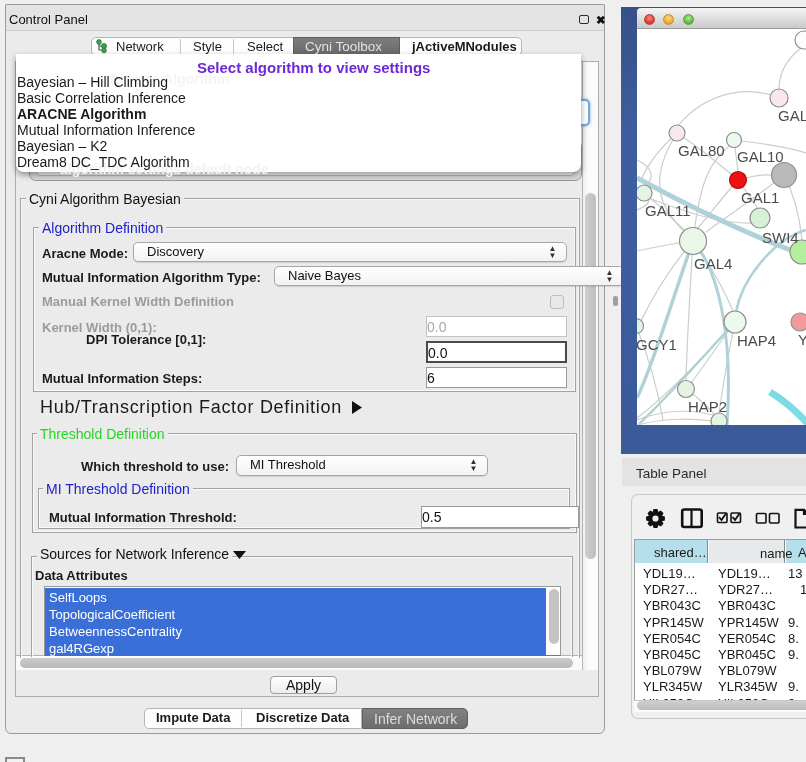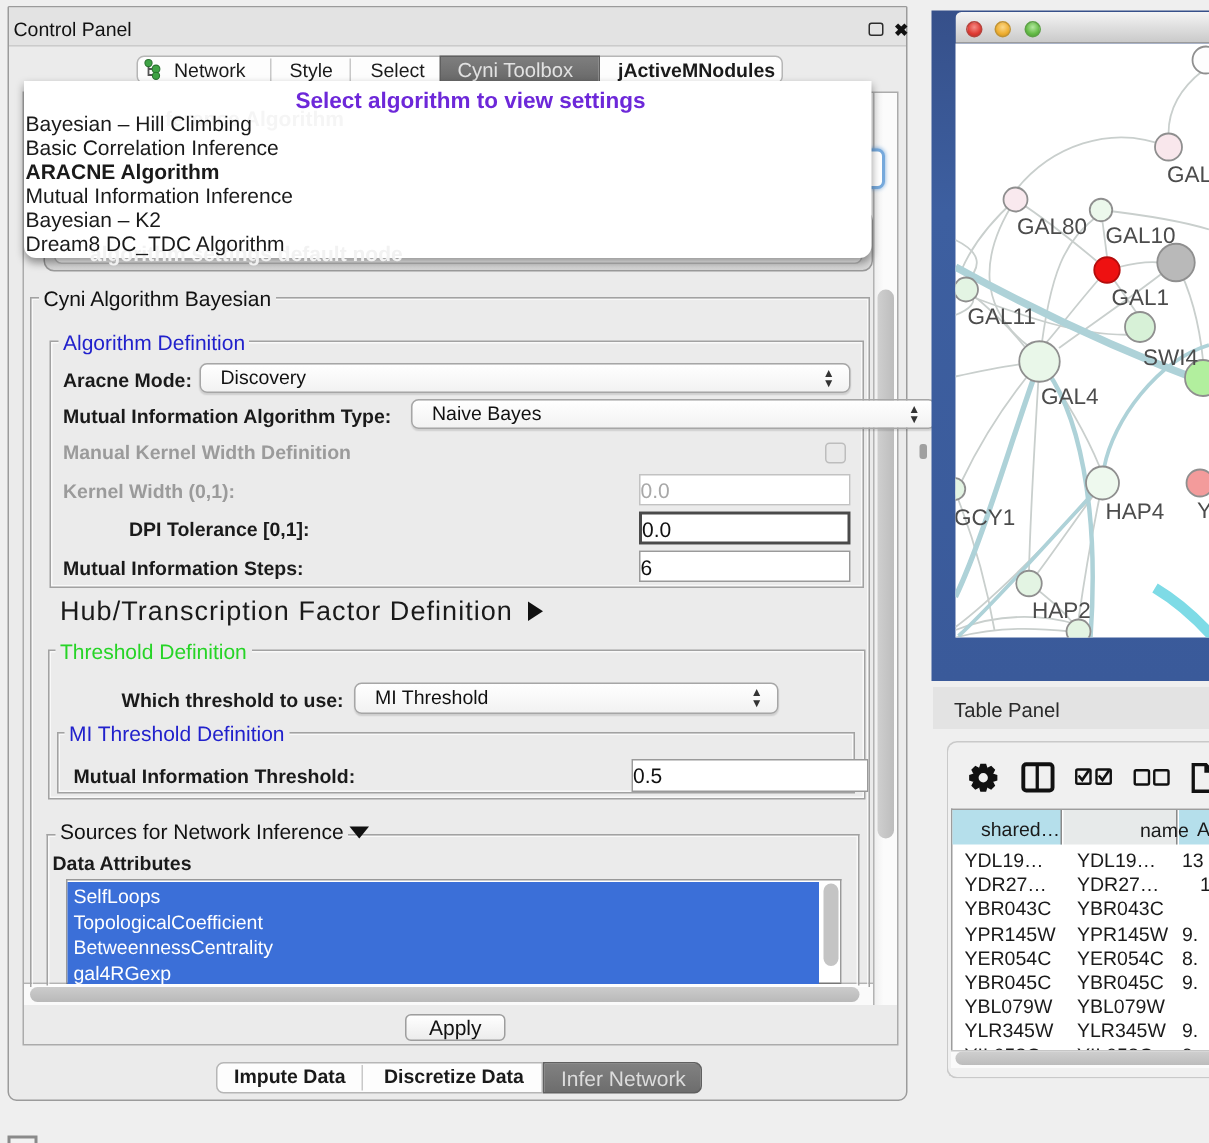--- a/index.html
+++ b/index.html
@@ -70,34 +70,34 @@
 <div class="gtitle" style="left:39px; top:220px; font-size:14px; color:#2121cc;">Algorithm Definition</div>
 
 <div class="lbl bold" style="left:42px; top:246px;">Aracne Mode:</div>
 <div class="combo" style="left:133px; top:242px; width:434px; height:20px;">Discovery<span class="spin">▲<br>▼</span></div>
 <div class="lbl bold" style="left:42px; top:270px;">Mutual Information Algorithm Type:</div>
 <div class="combo" style="left:274px; top:266px; width:350px; height:20px;">Naive Bayes<span class="spin">▲<br>▼</span></div>
 <div class="lbl bold" style="left:42px; top:294px; color:#9b9b9b;">Manual Kernel Width Definition</div>
 <div class="abs" style="left:550px; top:295px; width:14px; height:14px; background:#e9e9e9; border:1px solid #bdbdbd; border-radius:3px;"></div>
 <div class="lbl bold" style="left:42px; top:320px; color:#9b9b9b;">Kernel Width (0,1):</div>
 <div class="input" style="left:426px; top:316px; width:141px; height:21px; border:1px solid #c2c2c2; color:#a8a8a8;">0.0</div>
-<div class="lbl bold" style="left:42px; top:345px;padding-left:44px;">DPI Tolerance [0,1]:</div>
+<div class="lbl bold" style="left:42px; top:332px;padding-left:44px;">DPI Tolerance [0,1]:</div>
 <div class="input" style="left:426px; top:341px; width:141px; height:22px; border:2px solid #4a4a4a;">0.0</div>
 <div class="lbl bold" style="left:42px; top:371px;">Mutual Information Steps:</div>
 <div class="input" style="left:426px; top:367px; width:141px; height:21px; border:1px solid #9a9a9a;">6</div>
 
 <div class="lbl" style="left:40px; top:397px; font-size:18px; letter-spacing:0.7px;">Hub/Transcription Factor Definition</div>
 <svg class="abs" style="left:350px; top:400px;" width="14" height="15">
     <path d="M2 1 L12 7.5 L2 14 Z" fill="#111"></path>
   </svg>
 
 <div class="abs etched" style="left:32px; top:433px; width:545px; height:100px;"></div>
 <div class="gtitle" style="left:37px; top:426px; font-size:14px; color:#26d426;">Threshold Definition</div>
 <div class="lbl bold" style="left:81px; top:459px;">Which threshold to use:</div>
-<div class="combo" style="left:236px; top:455px; width:283px; height:21px;">MI Threshold<span class="spin">▲<br>▼</span></div>
+<div class="combo" style="left:236px; top:455px; width:252px; height:21px;">MI Threshold<span class="spin">▲<br>▼</span></div>
 
 <div class="abs etched" style="left:38px; top:488px; width:532px; height:41px;"></div>
 <div class="gtitle" style="left:43px; top:481px; font-size:14px; color:#2121cc;">MI Threshold Definition</div>
 <div class="lbl bold" style="left:49px; top:510px;">Mutual Information Threshold:</div>
 <div class="input" style="left:421px; top:506px; width:158px; height:22px; border:1px solid #9a9a9a;">0.5</div>
 
 <div class="abs etched" style="left:31px; top:556px; width:542px; height:101px; border-bottom:none;"></div>
 <div class="gtitle" style="left:37px; top:546px; font-size:14px; color:#111;">Sources for Network Inference</div>
 <svg class="abs" style="left:232px; top:549px;" width="15" height="11">
     <path d="M1 2 L14 2 L7.5 10 Z" fill="#111"></path>

